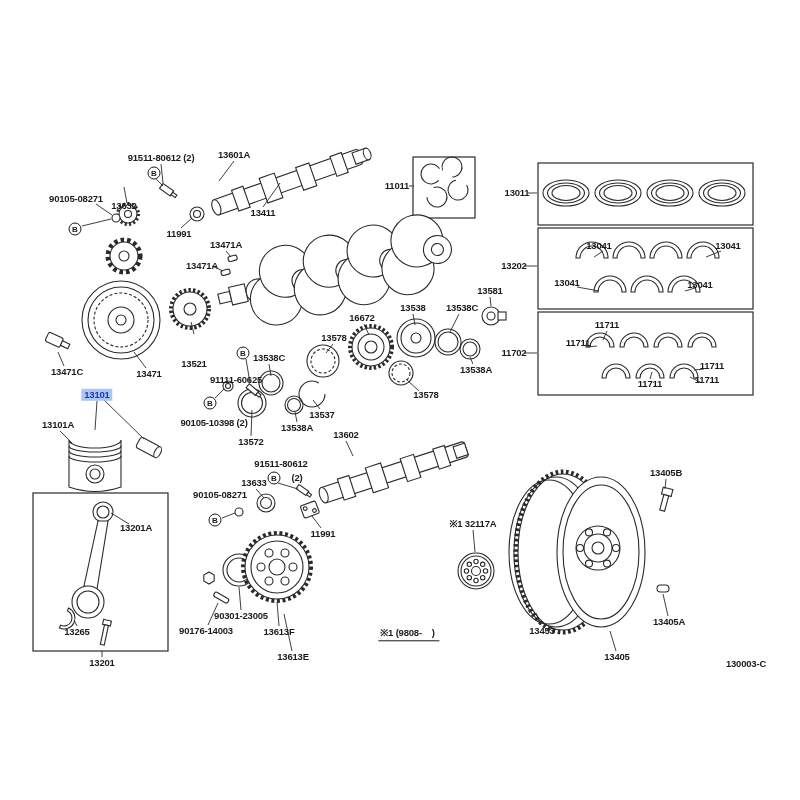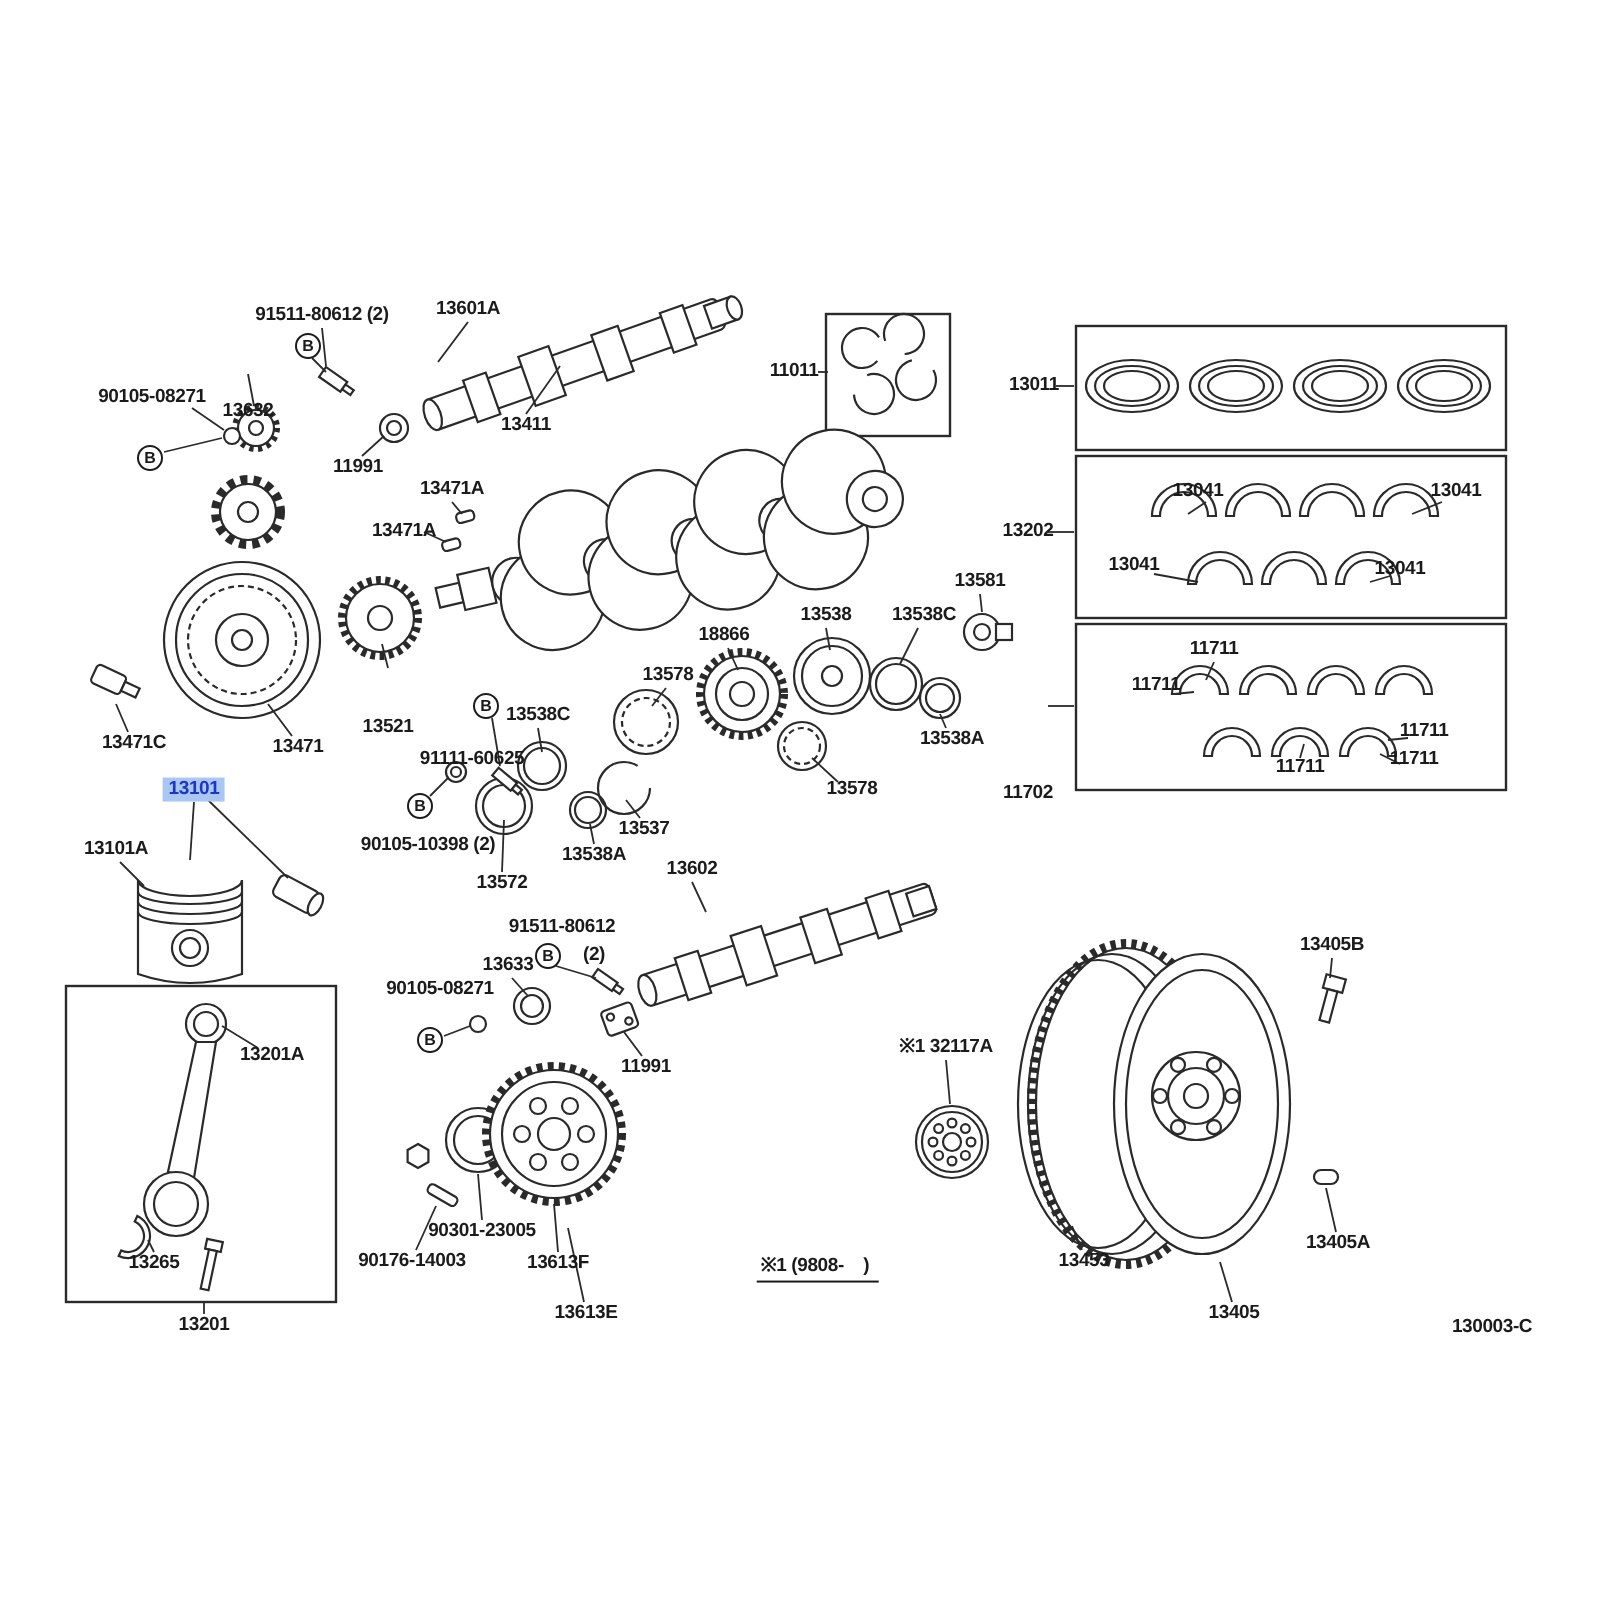--- a/index.html
+++ b/index.html
@@ -368,24 +368,24 @@
       <div class="part-label" style="left: 226px; top: 245px;">13471A</div>
       <div class="part-label" style="left: 202px; top: 266px;">13471A</div>
       <div class="part-label" style="left: 599px; top: 246px;">13041</div>
       <div class="part-label" style="left: 728px; top: 246px;">13041</div>
       <div class="part-label" style="left: 514px; top: 266px;">13202</div>
       <div class="part-label" style="left: 567px; top: 283px;">13041</div>
       <div class="part-label" style="left: 700px; top: 285px;">13041</div>
       <div class="part-label" style="left: 490px; top: 291px;">13581</div>
       <div class="part-label" style="left: 413px; top: 308px;">13538</div>
       <div class="part-label" style="left: 462px; top: 308px;">13538C</div>
-      <div class="part-label" style="left: 362px; top: 318px;">18866</div>
+      <div class="part-label" style="left: 362px; top: 318px;">16672</div>
       <div class="part-label" style="left: 607px; top: 325px;">11711</div>
       <div class="part-label" style="left: 578px; top: 343px;">11711</div>
-      <div class="part-label" style="left: 514px; top: 353px; margin-top: 44px;">11702</div>
+      <div class="part-label" style="left: 514px; top: 353px;">11702</div>
       <div class="part-label" style="left: 194px; top: 340px; margin-top: 24px;">13521</div>
       <div class="part-label" style="left: 236px; top: 340px; margin-top: 40px;">91111-60625</div>
       <div class="part-label" style="left: 334px; top: 338px;">13578</div>
       <div class="part-label" style="left: 269px; top: 358px;">13538C</div>
       <div class="part-label" style="left: 712px; top: 366px;">11711</div>
       <div class="part-label" style="left: 707px; top: 380px;">11711</div>
       <div class="part-label" style="left: 650px; top: 384px;">11711</div>
       <div class="part-label" style="left: 67px; top: 372px;">13471C</div>
       <div class="part-label" style="left: 149px; top: 374px;">13471</div>
       <div class="part-label" style="left: 476px; top: 370px;">13538A</div>

